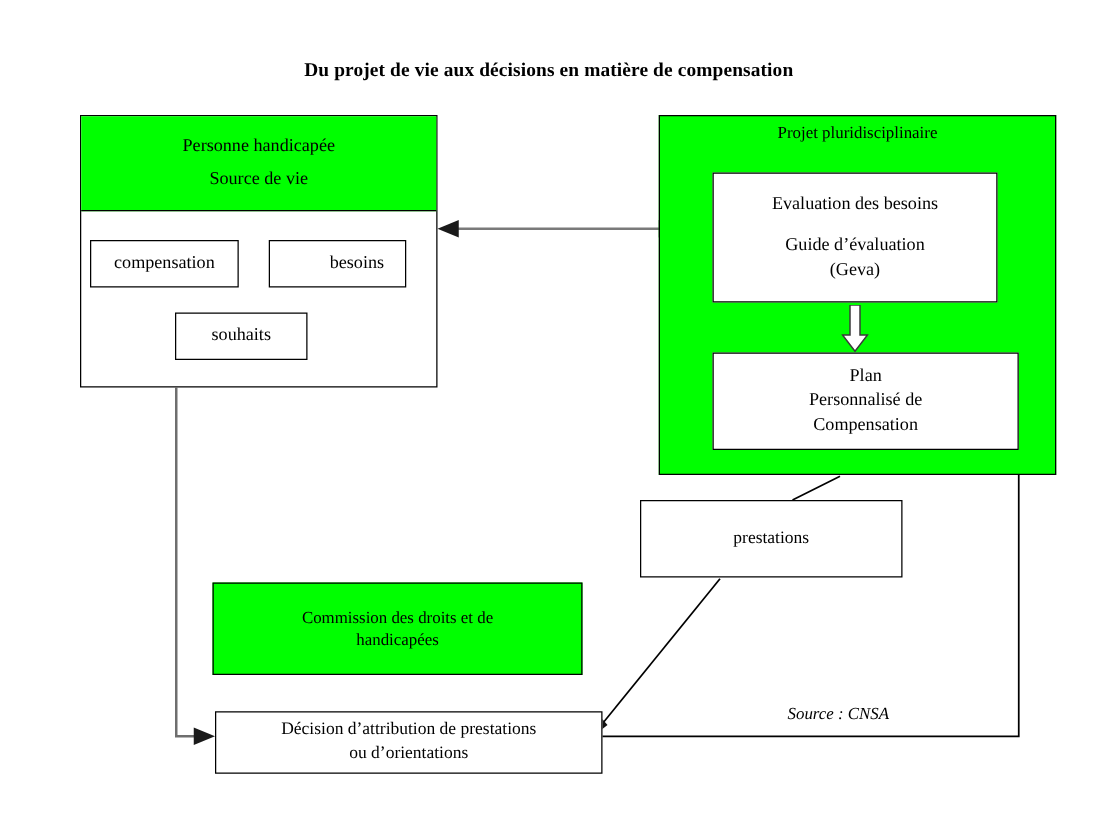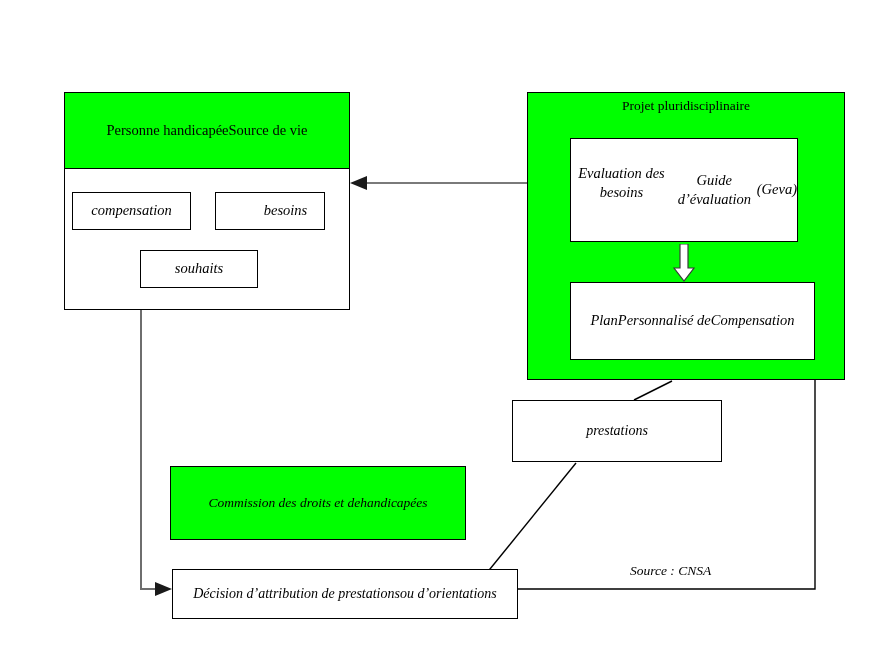--- a/index.html
+++ b/index.html
@@ -28,26 +28,25 @@
     font-weight: bold;
     letter-spacing: 0.1px;
   }
 
   
   .box {
     position: absolute;
     box-sizing: border-box;
     border: 1.6px solid #000000;
     display: flex;
-    flex-direction: row;
+    flex-direction: column;
     align-items: center;
     justify-content: center;
     text-align: center;
     line-height: 1.34;
-    font-style: italic;
   }
   .box.white { background: #ffffff; }
   .box.green { background: #00ff00; }
 
   
   #left-panel {
     left: 64px;
     top: 92px;
     width: 286px;
     height: 218px;
@@ -59,30 +58,30 @@
   #left-panel-header {
     position: absolute;
     left: 0;
     top: 0;
     width: 100%;
     height: 76px;
     background: #00ff00;
     border-bottom: 1.6px solid #000000;
     box-sizing: border-box;
     display: flex;
-    flex-direction: row;
+    flex-direction: column;
     align-items: center;
     justify-content: center;
     font-size: 14.5px;
     line-height: 1.75;
   }
 
   #box-aspirations { left: 72px;  top: 192px; width: 119px; height: 38px; font-size: 14.5px; }
   #box-besoins     { left: 215px; top: 192px; width: 110px; height: 38px; font-size: 14.5px; padding-left: 31px; }
-  #box-souhaits    { left: 140px; top: 250px; width: 118px; height: 38px; font-size: 14.5px; }
+  #box-souhaits    { left: 140px; top: 250px; width: 106px; height: 38px; font-size: 14.5px; }
 
   
   #right-panel {
     left: 527px;
     top: 92px;
     width: 318px;
     height: 288px;
     background: #00ff00;
     border: 1.6px solid #000000;
     box-sizing: border-box;
@@ -119,21 +118,21 @@
   
   #box-criteres {
     left: 512px; top: 400px; width: 210px; height: 62px;
     font-size: 14px;
   }
   #box-commission {
     left: 170px; top: 466px; width: 296px; height: 74px;
     font-size: 13.5px;
   }
   #box-decision {
-    left: 172px; top: 569px; width: 346px; height: 50px;
+    left: 172px; top: 569px; width: 310px; height: 50px;
     font-size: 14px;
   }
 
   
   #source-note {
     position: absolute;
     left: 630px;
     top: 563px;
     font-size: 13.5px;
     font-style: italic;
@@ -147,20 +146,21 @@
     width: 878px;
     height: 650px;
     pointer-events: none;
   }
 </style>
 </head>
 <body>
 
 <div id="canvas">
 
+  <div class="title">Du projet de vie aux décisions en matière de compensation</div>
 
   <svg id="connectors" viewBox="0 0 878 650" xmlns="http://www.w3.org/2000/svg">
 
     <g>
       <line x1="359" y1="183" x2="535" y2="183" stroke="#7a7a7a" stroke-width="2"></line>
       <polygon points="350,183 367,176 367,190" fill="#1a1a1a"></polygon>
       <polygon points="544,183 527,176 527,190" fill="#1a1a1a"></polygon>
     </g>
 
     <g>

